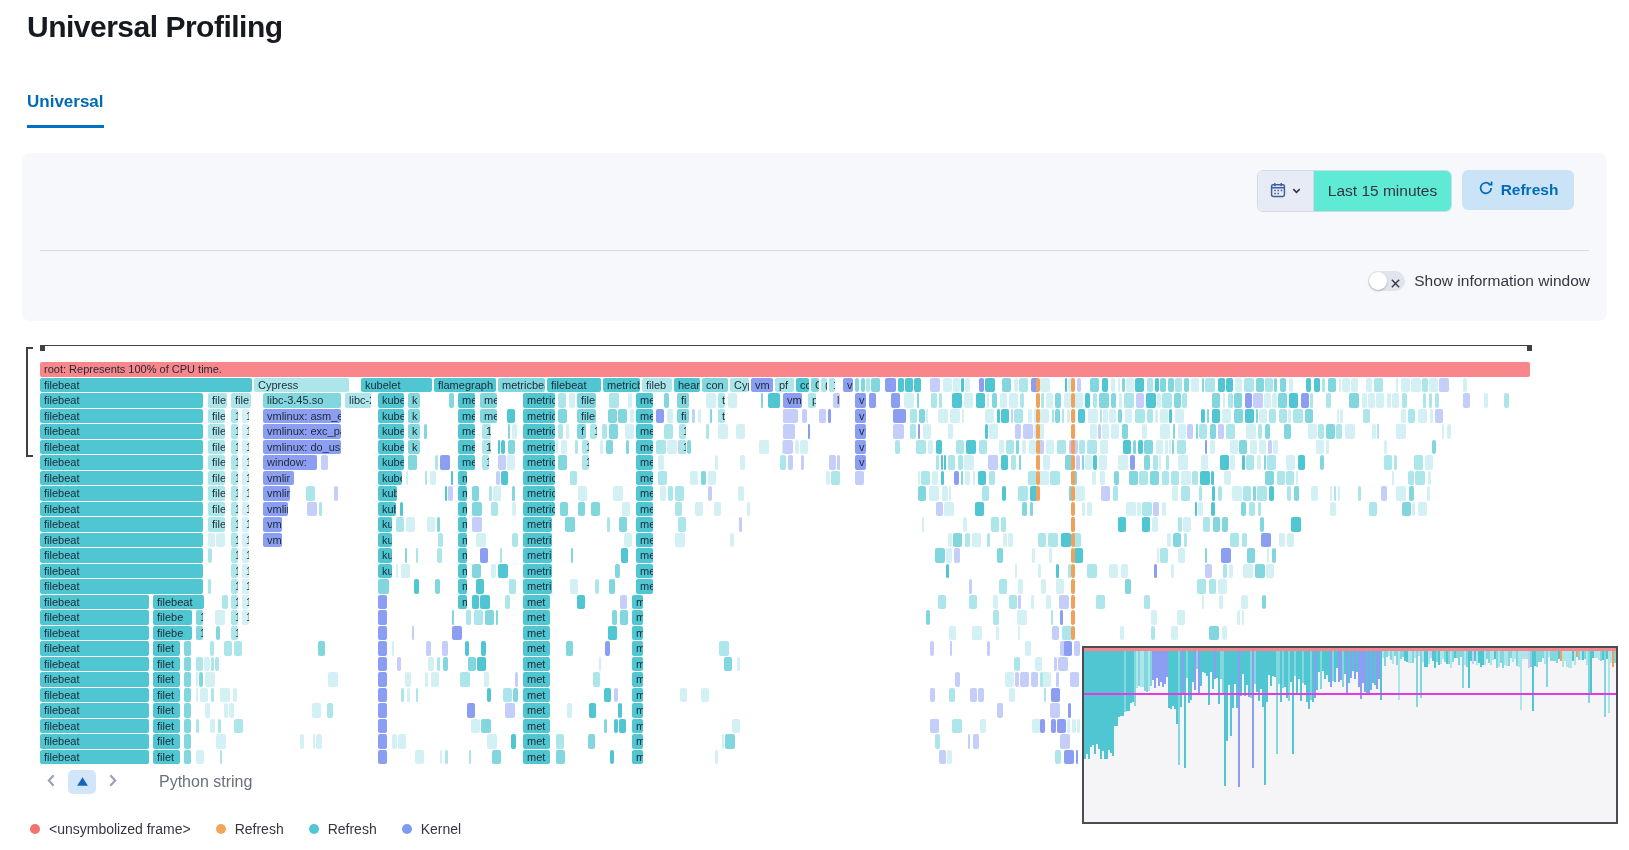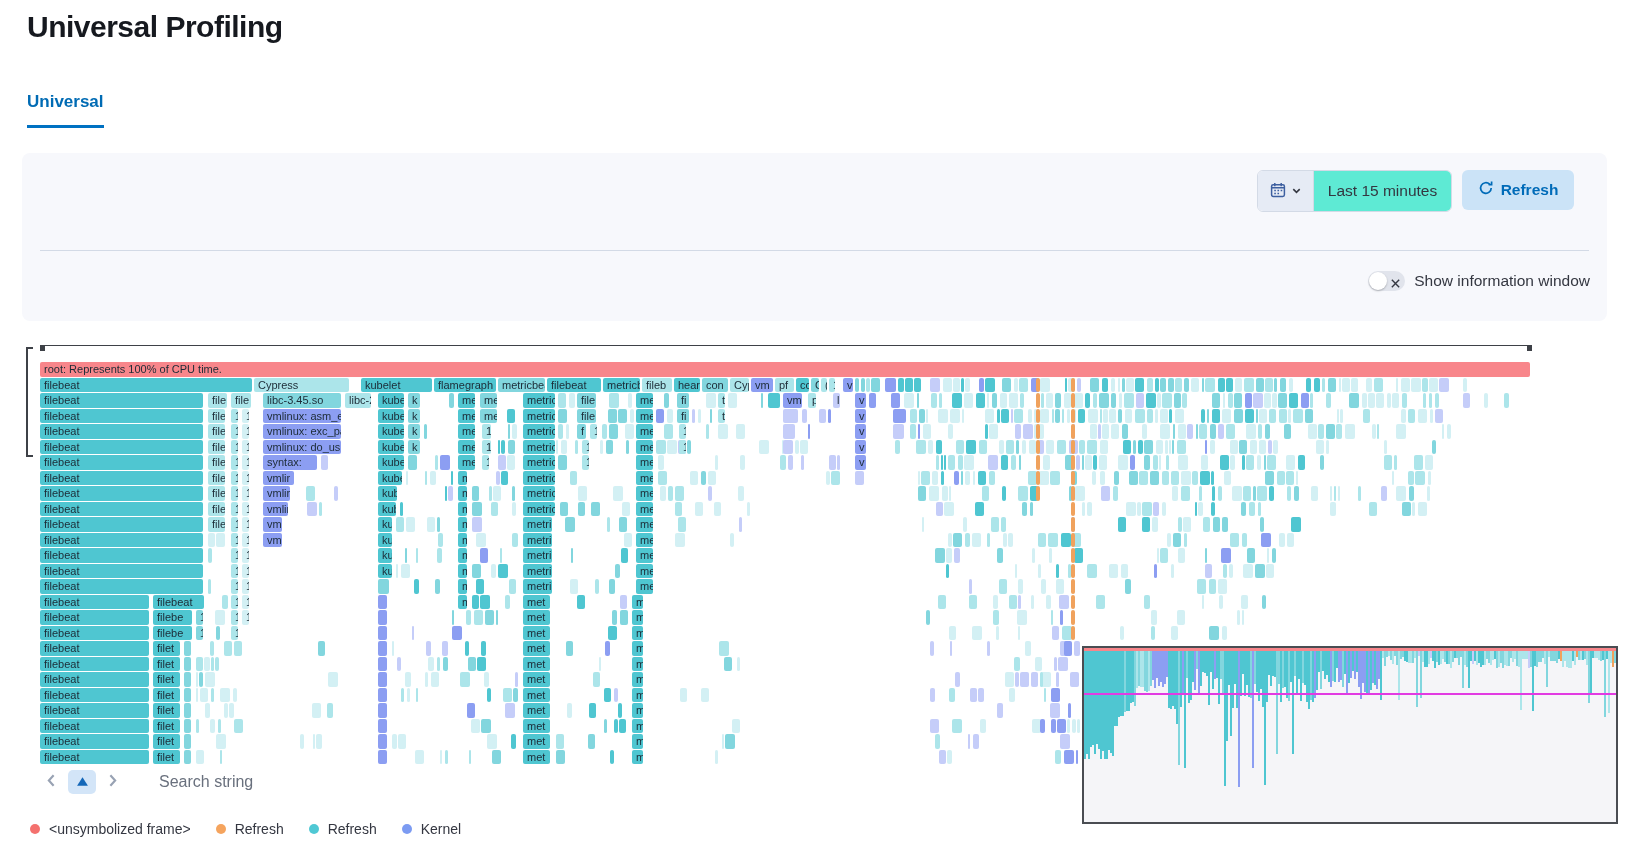--- a/index.html
+++ b/index.html
@@ -581,21 +581,21 @@
         <div class="stripe" style="left: 1258px; width: 7px; background: rgb(79, 198, 209);"></div>
         <div class="stripe" style="left: 1280px; width: 4px; background: rgb(130, 214, 222);"></div>
         <div class="stripe" style="left: 1344px; width: 8px; background: rgb(172, 229, 234);"></div>
         <div class="stripe" style="left: 1354px; width: 3px; background: rgb(172, 229, 234);"></div>
         <div class="stripe" style="left: 1374px; width: 9px; background: rgb(172, 229, 234);"></div>
         <div class="stripe" style="left: 1385px; width: 8px; background: rgb(211, 240, 244);"></div>
         <div class="blk" style="left: 0px; width: 163px; background: rgb(79, 198, 209);">filebeat</div>
         <div class="blk" style="left: 168px; width: 17px; background: rgb(172, 229, 234);">file</div>
         <div class="blk" style="left: 191px; width: 7px; background: rgb(172, 229, 234);">1</div>
         <div class="blk" style="left: 202px; width: 7px; background: rgb(211, 240, 244);">1</div>
-        <div class="blk" style="left: 223px; width: 54px; background: rgb(140, 158, 242);">syntax:</div>
+        <div class="blk" style="left: 223px; width: 54px; background: rgb(140, 158, 242);">window:</div>
         <div class="blk" style="left: 281px; width: 7px; background: rgb(197, 205, 249);"></div>
         <div class="blk" style="left: 338px; width: 26px; background: rgb(79, 198, 209);">kube</div>
         <div class="blk" style="left: 418px; width: 17px; background: rgb(79, 198, 209);">me</div>
         <div class="blk" style="left: 442px; width: 7px; background: rgb(172, 229, 234);">1</div>
         <div class="blk" style="left: 483px; width: 32px; background: rgb(79, 198, 209);">metric</div>
         <div class="blk" style="left: 542px; width: 7px; background: rgb(172, 229, 234);">1</div>
         <div class="blk" style="left: 596px; width: 17px; background: rgb(79, 198, 209);">me</div>
         <div class="blk" style="left: 815px; width: 11px; background: rgb(140, 158, 242);">v</div>
         <div class="blk" style="left: 996px; width: 2px; background: rgb(240, 162, 93);"></div>
         <div class="blk" style="left: 1031px; width: 2px; background: rgb(240, 162, 93);"></div>
@@ -1247,21 +1247,21 @@
         </svg>
     </span>
   </button>
   <button class="navbtn">
     <span>
       <svg width="15" height="17" viewBox="0 0 14 16" fill="none" stroke="#98A2B3" stroke-width="2">
           <path d="M5 3l4.5 5L5 13"></path>
         </svg>
     </span>
   </button>
-  <span class="searchstring">Search string</span>
+  <span class="searchstring">Python string</span>
 </div>
 
 <div class="legend" id="legend">
     <div class="legenditem">
       <span class="dot" style="background: rgb(244, 113, 110);"></span>
       <span>&lt;unsymbolized frame&gt;</span>
     </div>
     <div class="legenditem">
       <span class="dot" style="background: rgb(245, 164, 94);"></span>
       <span>Refresh</span>

